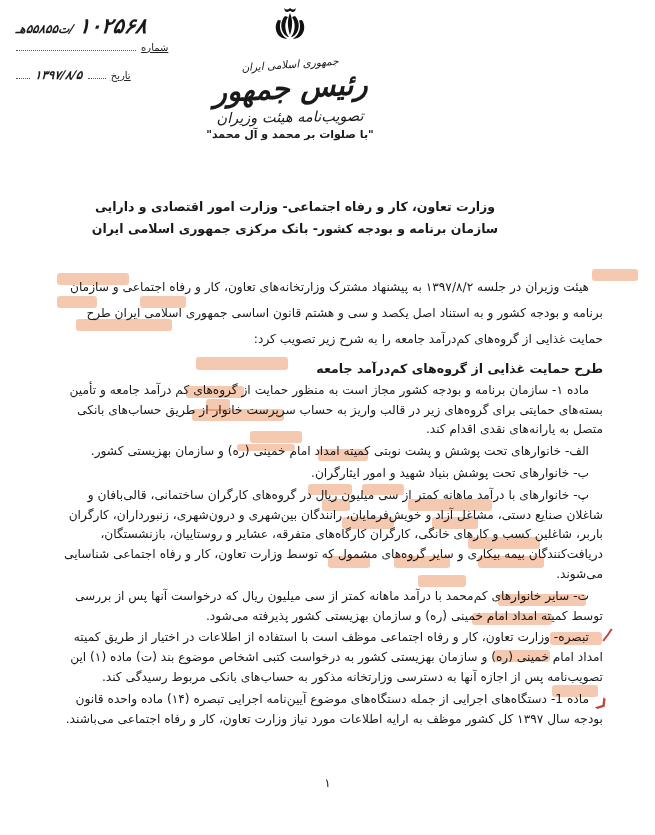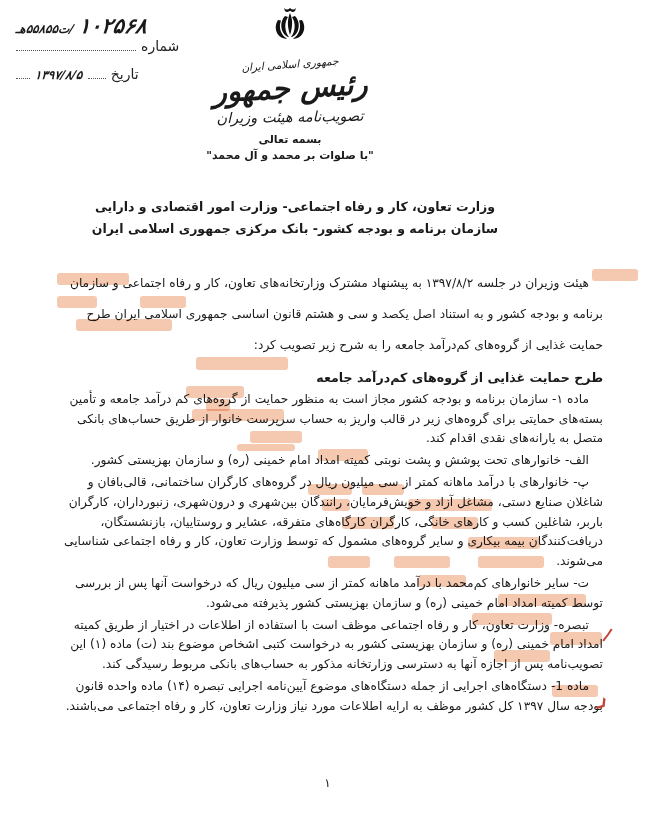--- a/index.html
+++ b/index.html
@@ -6,40 +6,40 @@
   body{width:655px;height:835px;background:#f2f2f0;font-family:"DejaVu Sans","Liberation Sans",sans-serif;}
   #page{position:relative;width:655px;height:835px;background:#ffffff;overflow:hidden;color:#1a1a1a;}
 
   
   .stamp{position:absolute;top:14px;left:16px;width:225px;direction:rtl;text-align:left;}
   .stamp .row1{white-space:nowrap;}
   .hw{font-style:italic;font-weight:bold;transform:skewX(-6deg);display:inline-block;}
   .hw-big{font-size:21px;letter-spacing:2px;}
   .hw-small{font-size:12px;}
   .hw-date{font-size:12px;}
-  .stamp-label{font-size:14px;color:#222;}
+  .stamp-label{font-size:10px;color:#222;text-decoration:underline;}
   .dots{display:inline-block;border-bottom:1px dotted #555;height:10px;}
   .row2{margin-top:-2px;}
   .row3{margin-top:9px;white-space:nowrap;}
 
   
   .letterhead{position:absolute;top:6px;left:200px;width:180px;text-align:center;direction:rtl;}
   .country{font-family:"DejaVu Serif","Liberation Serif",serif;font-style:italic;font-size:10.5px;margin-top:2px;transform:rotate(-4deg);}
   .office{font-family:"DejaVu Serif","Liberation Serif",serif;font-style:italic;font-weight:bold;font-size:29px;line-height:34px;transform:rotate(-3deg);margin-top:1px;}
   .doctype{font-family:"DejaVu Serif","Liberation Serif",serif;font-style:italic;font-size:14.5px;margin-top:4px;transform:rotate(-1deg);}
   .basmala{font-size:11px;font-weight:bold;margin-top:8px;}
   .salutation{font-size:11px;font-weight:bold;margin-top:3px;white-space:nowrap;}
 
   
   .addressees{position:absolute;top:196px;left:0;width:590px;text-align:center;direction:rtl;font-weight:bold;font-size:12.5px;line-height:21.5px;}
 
   
   .content{position:absolute;top:268px;right:52px;width:551px;direction:rtl;text-align:justify;font-size:12.2px;line-height:19.8px;}
   .content p{margin:0 0 2px 0;text-indent:14px;text-align:right;}
-  .content p.intro{line-height:31px;margin-bottom:7px;text-indent:14px;}
+  .content p.intro{line-height:26px;margin-bottom:7px;text-indent:14px;margin-top:6px;}
   .doc-title{text-align:center;font-weight:bold;font-size:12.6px;margin:6px 0 10px 0;text-indent:0 !important;}
   .clabel{font-weight:normal;}
 
   
   .pagenum{position:absolute;top:776px;left:0;width:655px;text-align:center;font-size:12px;}
 
   
   .hl{position:absolute;background:#e8854f;opacity:.45;border-radius:3px;mix-blend-mode:multiply;pointer-events:none;}
   .pen{position:absolute;color:#c44536;font-weight:bold;pointer-events:none;}
   .pen-tick{font-size:15px;transform:rotate(12deg);}
@@ -78,35 +78,35 @@
           <path d="M17 10c-5 5-5 14 0 19 1.2 1.2 2.8 2 4 2.1-4.2-5.1-5.2-14.1-1-20.1z"></path>
           <path d="M27 10c5 5 5 14 0 19-1.2 1.2-2.8 2-4 2.1 4.2-5.1 5.2-14.1 1-20.1z"></path>
           <path d="M10 14c-4 6-2.6 14 3.4 17.6 1.8 1 3.8 1.5 5.6 1-6-3-8.8-11-6-18z"></path>
           <path d="M34 14c4 6 2.6 14-3.4 17.6-1.8 1-3.8 1.5-5.6 1 6-3 8.8-11 6-18z"></path>
         </g>
       </svg>
     </span>
     <div class="country">جمهوری اسلامی ایران</div>
     <div class="office">رئیس جمهور</div>
     <div class="doctype">تصویب‌نامه هیئت وزیران</div>
-    <div class="basmala">بسمه تعالی</div>
     <div class="salutation">"با صلوات بر محمد و آل محمد"</div>
   </div>
 
   <div class="addressees">
     <div>وزارت تعاون، کار و رفاه اجتماعی- وزارت امور اقتصادی و دارایی</div>
     <div>سازمان برنامه و بودجه کشور- بانک مرکزی جمهوری اسلامی ایران</div>
   </div>
 
   <div class="content">
     <p class="intro">هیئت وزیران در جلسه ۱۳۹۷/۸/۲ به پیشنهاد مشترک وزارتخانه‌های تعاون، کار و رفاه اجتماعی و سازمان برنامه و بودجه کشور و به استناد اصل یکصد و سی و هشتم قانون اساسی جمهوری اسلامی ایران طرح حمایت غذایی از گروه‌های کم‌درآمد جامعه را به شرح زیر تصویب کرد:</p>
     <p class="doc-title">طرح حمایت غذایی از گروه‌های کم‌درآمد جامعه</p>
 
     <p><span class="clabel">ماده ۱-</span><span> سازمان برنامه و بودجه کشور مجاز است به منظور حمایت از گروه‌های کم درآمد جامعه و تأمین بسته‌های حمایتی برای گروه‌های زیر در قالب واریز به حساب سرپرست خانوار از طریق حساب‌های بانکی متصل به یارانه‌های نقدی اقدام کند.</span></p>
     <p><span class="clabel">الف-</span><span> خانوارهای تحت پوشش و پشت نوبتی کمیته امداد امام خمینی (ره) و سازمان بهزیستی کشور.</span></p>
+    <p><span class="clabel">ب-</span><span> خانوارهای تحت پوشش بنیاد شهید و امور ایثارگران.</span></p>
     <p><span class="clabel">پ-</span><span> خانوارهای با درآمد ماهانه کمتر از سی میلیون ریال در گروه‌های کارگران ساختمانی، قالی‌بافان و شاغلان صنایع دستی، مشاغل آزاد و خویش‌فرمایان، رانندگان بین‌شهری و درون‌شهری، زنبورداران، کارگران باربر، شاغلین کسب و کارهای خانگی، کارگران کارگاه‌های متفرقه، عشایر و روستاییان، بازنشستگان، دریافت‌کنندگان بیمه بیکاری و سایر گروه‌های مشمول که توسط وزارت تعاون، کار و رفاه اجتماعی شناسایی می‌شوند.</span></p>
     <p><span class="clabel">ت-</span><span> سایر خانوارهای کم‌محمد با درآمد ماهانه کمتر از سی میلیون ریال که درخواست آنها پس از بررسی توسط کمیته امداد امام خمینی (ره) و سازمان بهزیستی کشور پذیرفته می‌شود.</span></p>
     <p><span class="clabel">تبصره-</span><span> وزارت تعاون، کار و رفاه اجتماعی موظف است با استفاده از اطلاعات در اختیار از طریق کمیته امداد امام خمینی (ره) و سازمان بهزیستی کشور به درخواست کتبی اشخاص موضوع بند (ت) ماده (۱) این تصویب‌نامه پس از اجازه آنها به دسترسی وزارتخانه مذکور به حساب‌های بانکی مربوط رسیدگی کند.</span></p>
     <p><span class="clabel">ماده 1-</span><span> دستگاه‌های اجرایی از جمله دستگاه‌های موضوع آیین‌نامه اجرایی تبصره (۱۴) ماده واحده قانون بودجه سال ۱۳۹۷ کل کشور موظف به ارایه اطلاعات مورد نیاز وزارت تعاون، کار و رفاه اجتماعی می‌باشند.</span></p>
   </div>
 
   <div class="pagenum">۱</div>
 
   <div class="hl" style="left:57px;top:273px;width:72px;height:12px"></div>
   <div class="hl" style="left:592px;top:269px;width:46px;height:12px"></div>

